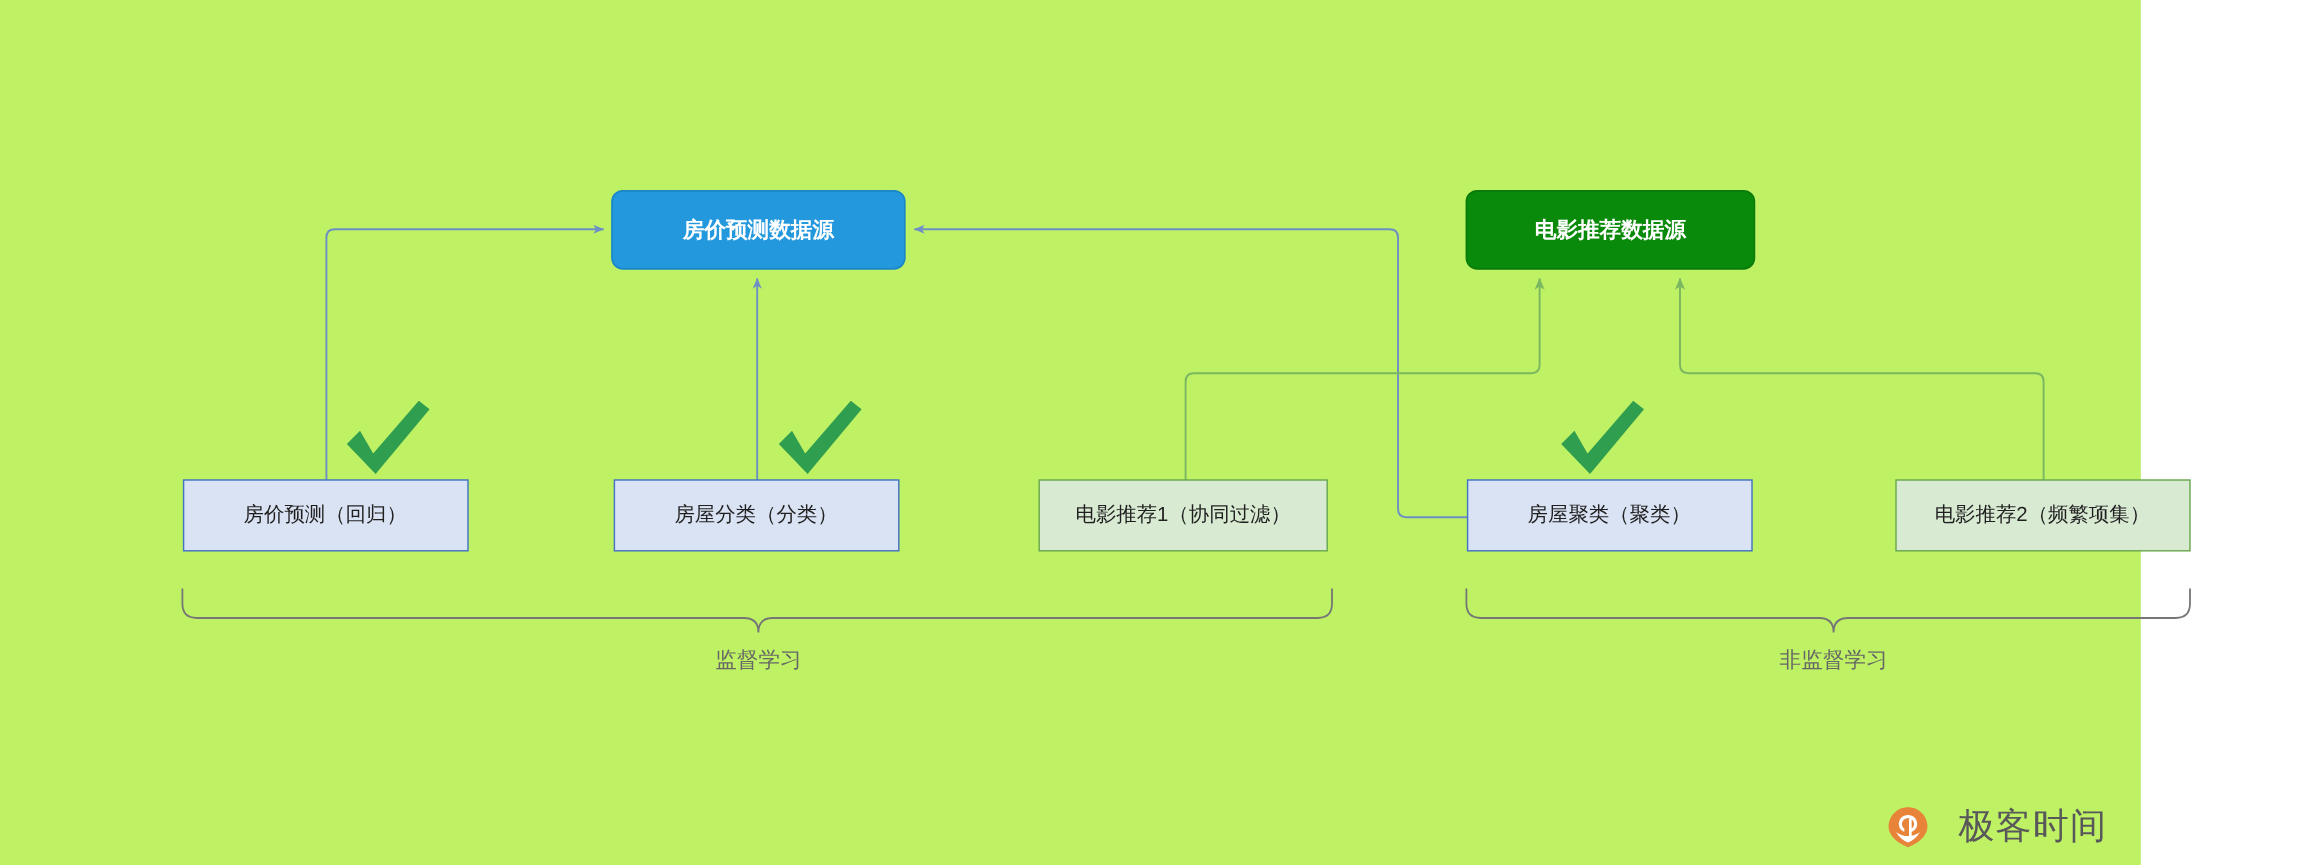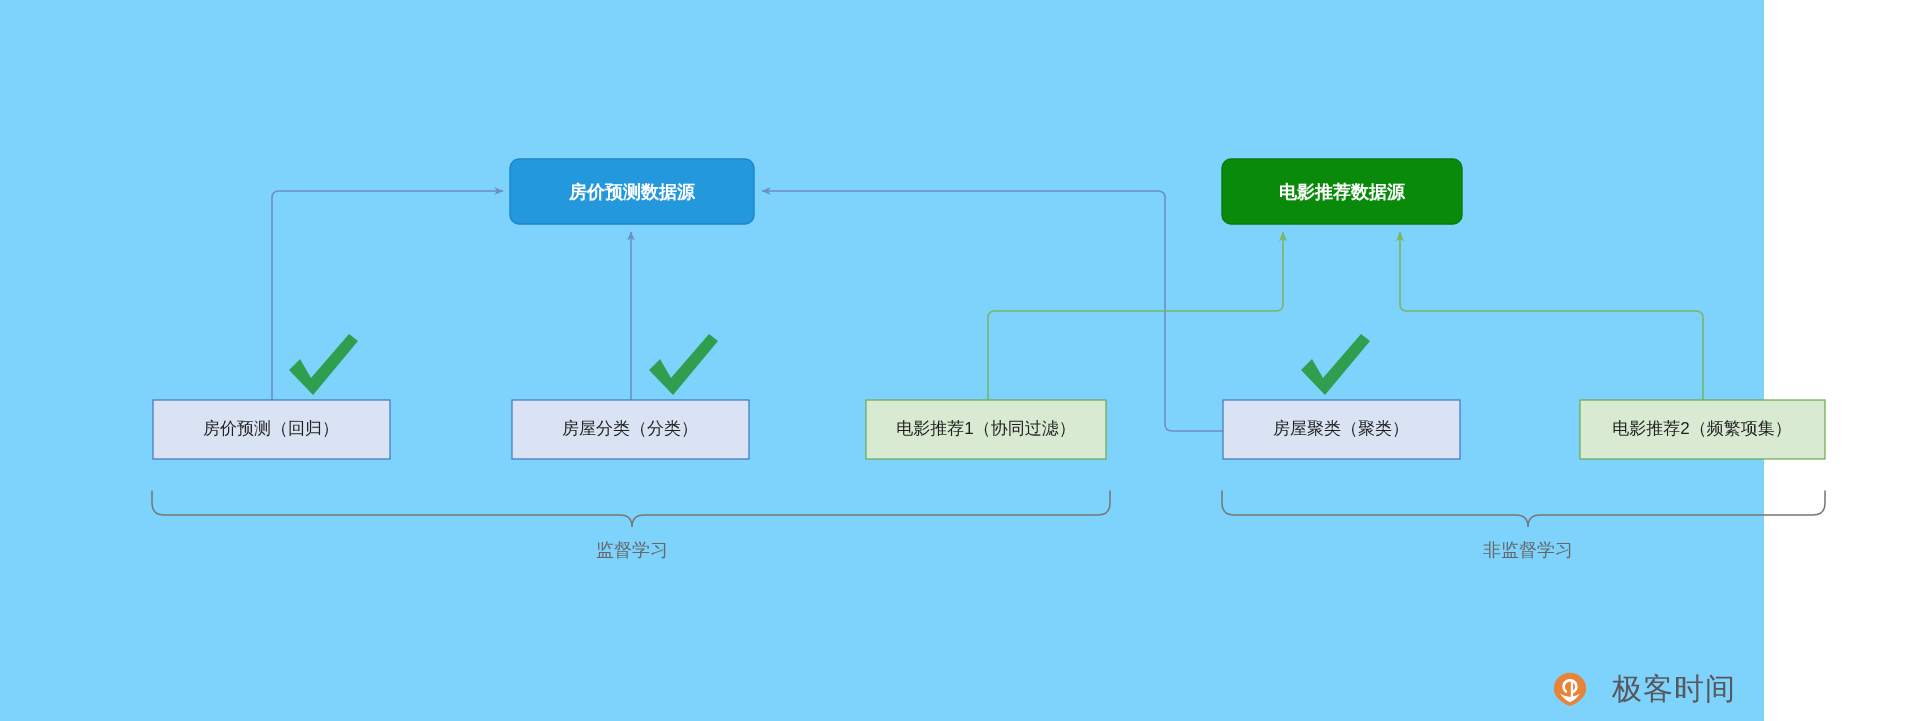--- a/index.html
+++ b/index.html
@@ -1,20 +1,20 @@
 <!DOCTYPE html>
 <html><head>
 <meta charset="utf-8">
 <style>
   html,body{margin:0;padding:0;background:#ffffff;}
   body{
     width:1920px;height:721px;overflow:hidden;
     font-family:"Liberation Sans","DejaVu Sans",sans-serif;
   }
-  #stage{position:relative;width:1764px;height:721px;background:#7dd3fc;}
+  #stage{position:relative;width:1764px;height:721px;background:#bef264;padding-left:20px;}
   #diagram{position:absolute;left:0;top:0;width:1920px;height:721px;}
 
   .node-label{
     font-size:17px;
     font-family:"Liberation Sans","DejaVu Sans",sans-serif;
     dominant-baseline:middle;
     text-anchor:middle;
   }
   .src-label{fill:#ffffff;font-weight:bold;font-size:18px;}
   .leaf-label{fill:#1f1f1f;font-size:17px;}

